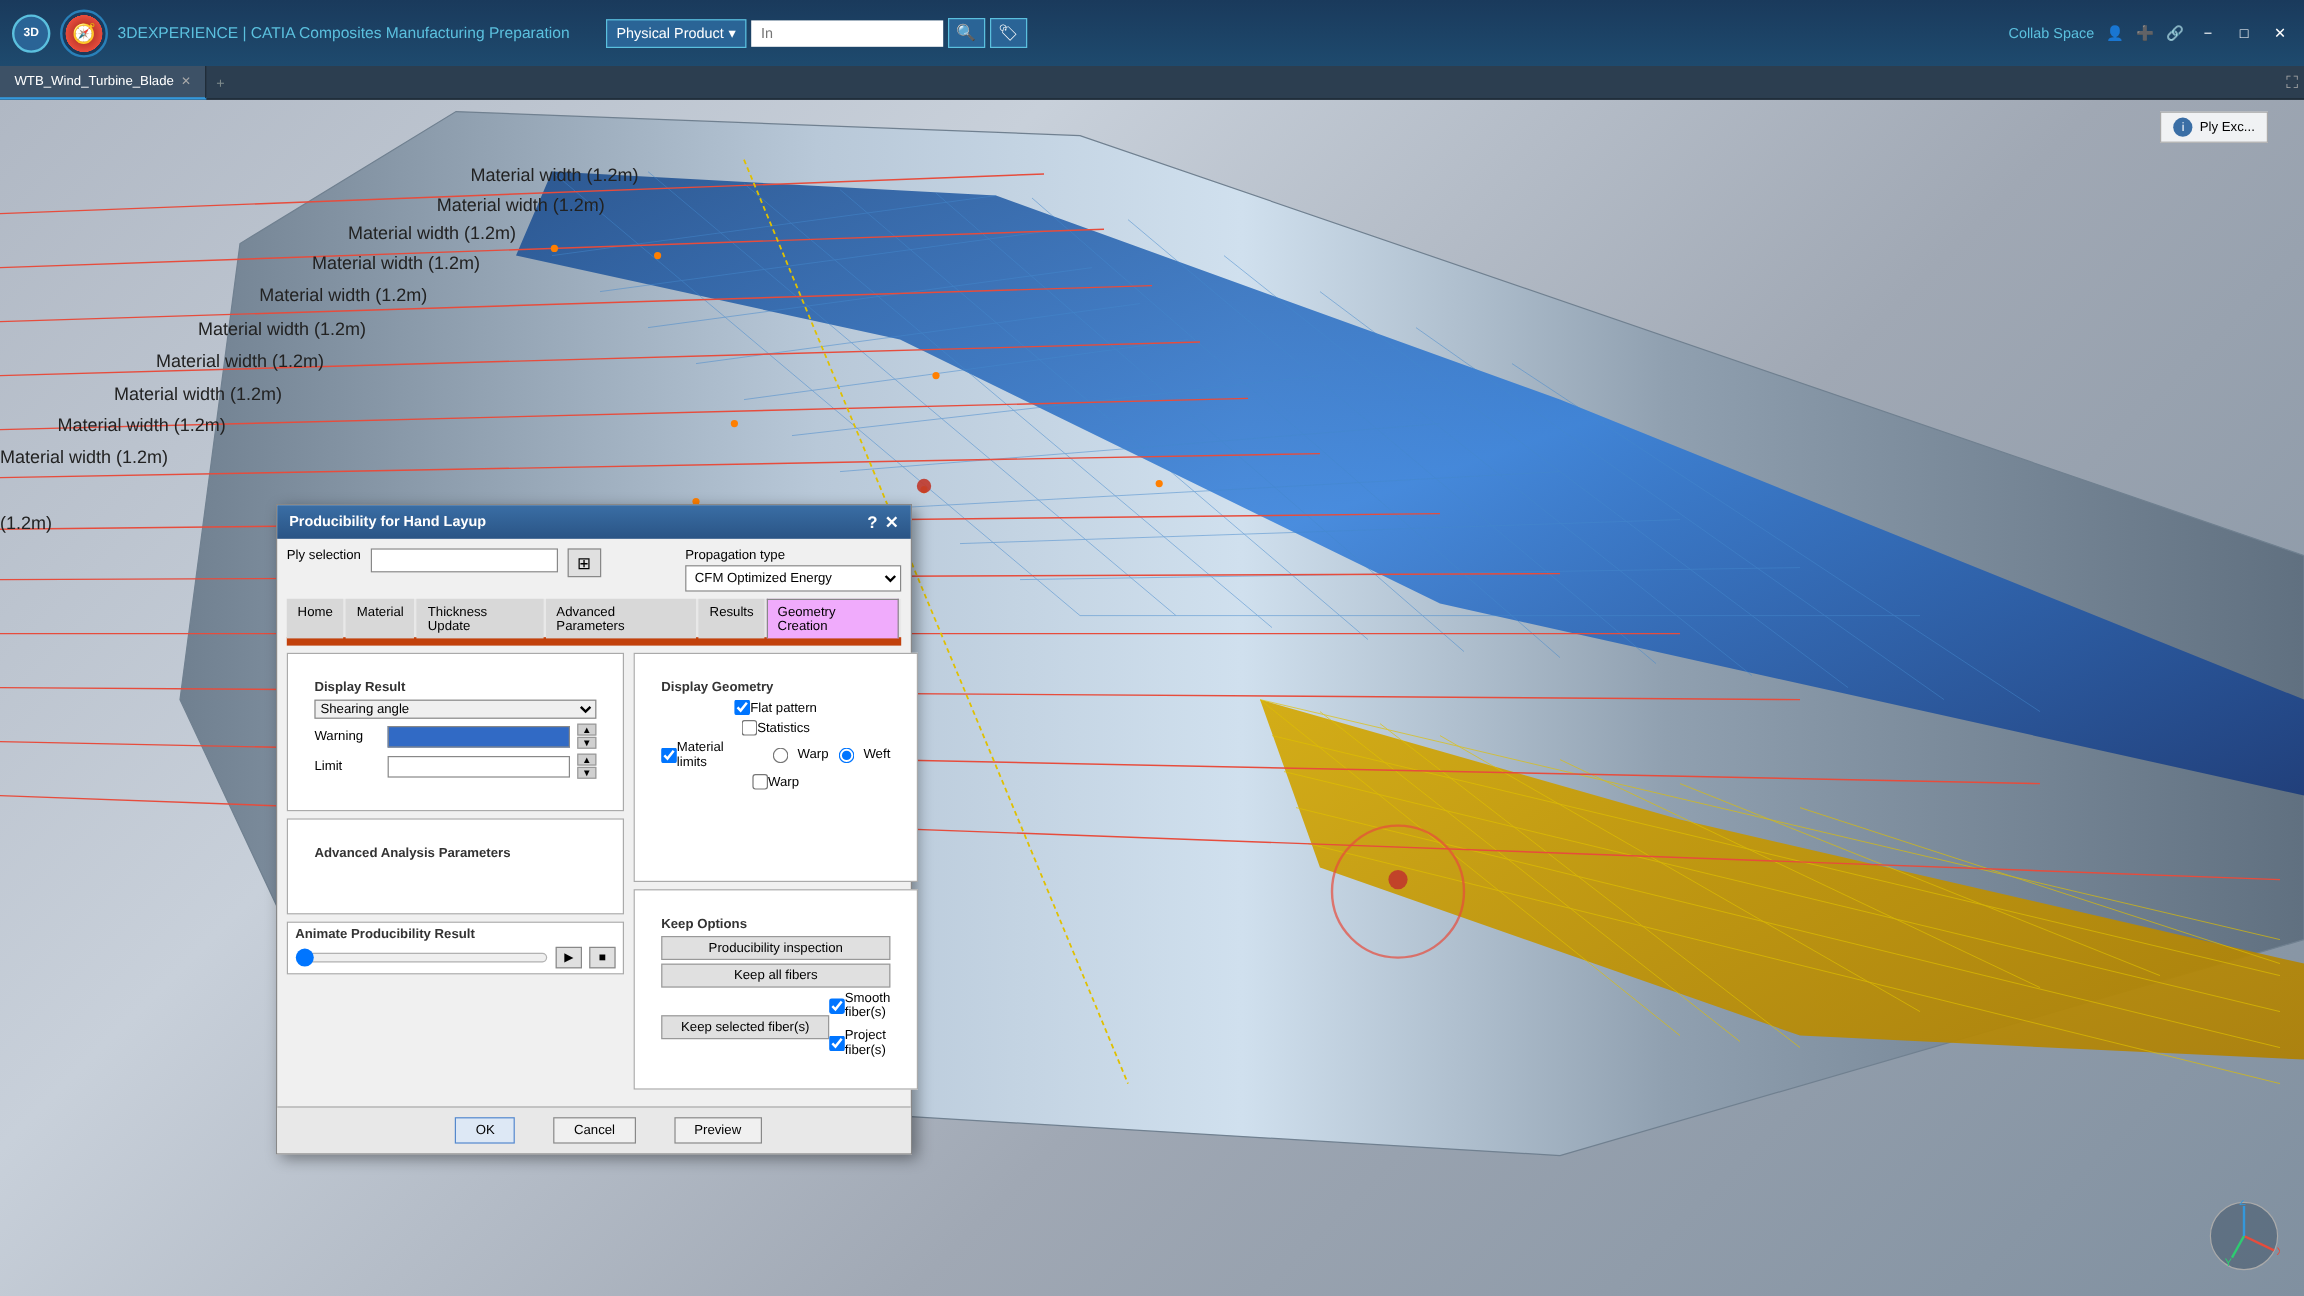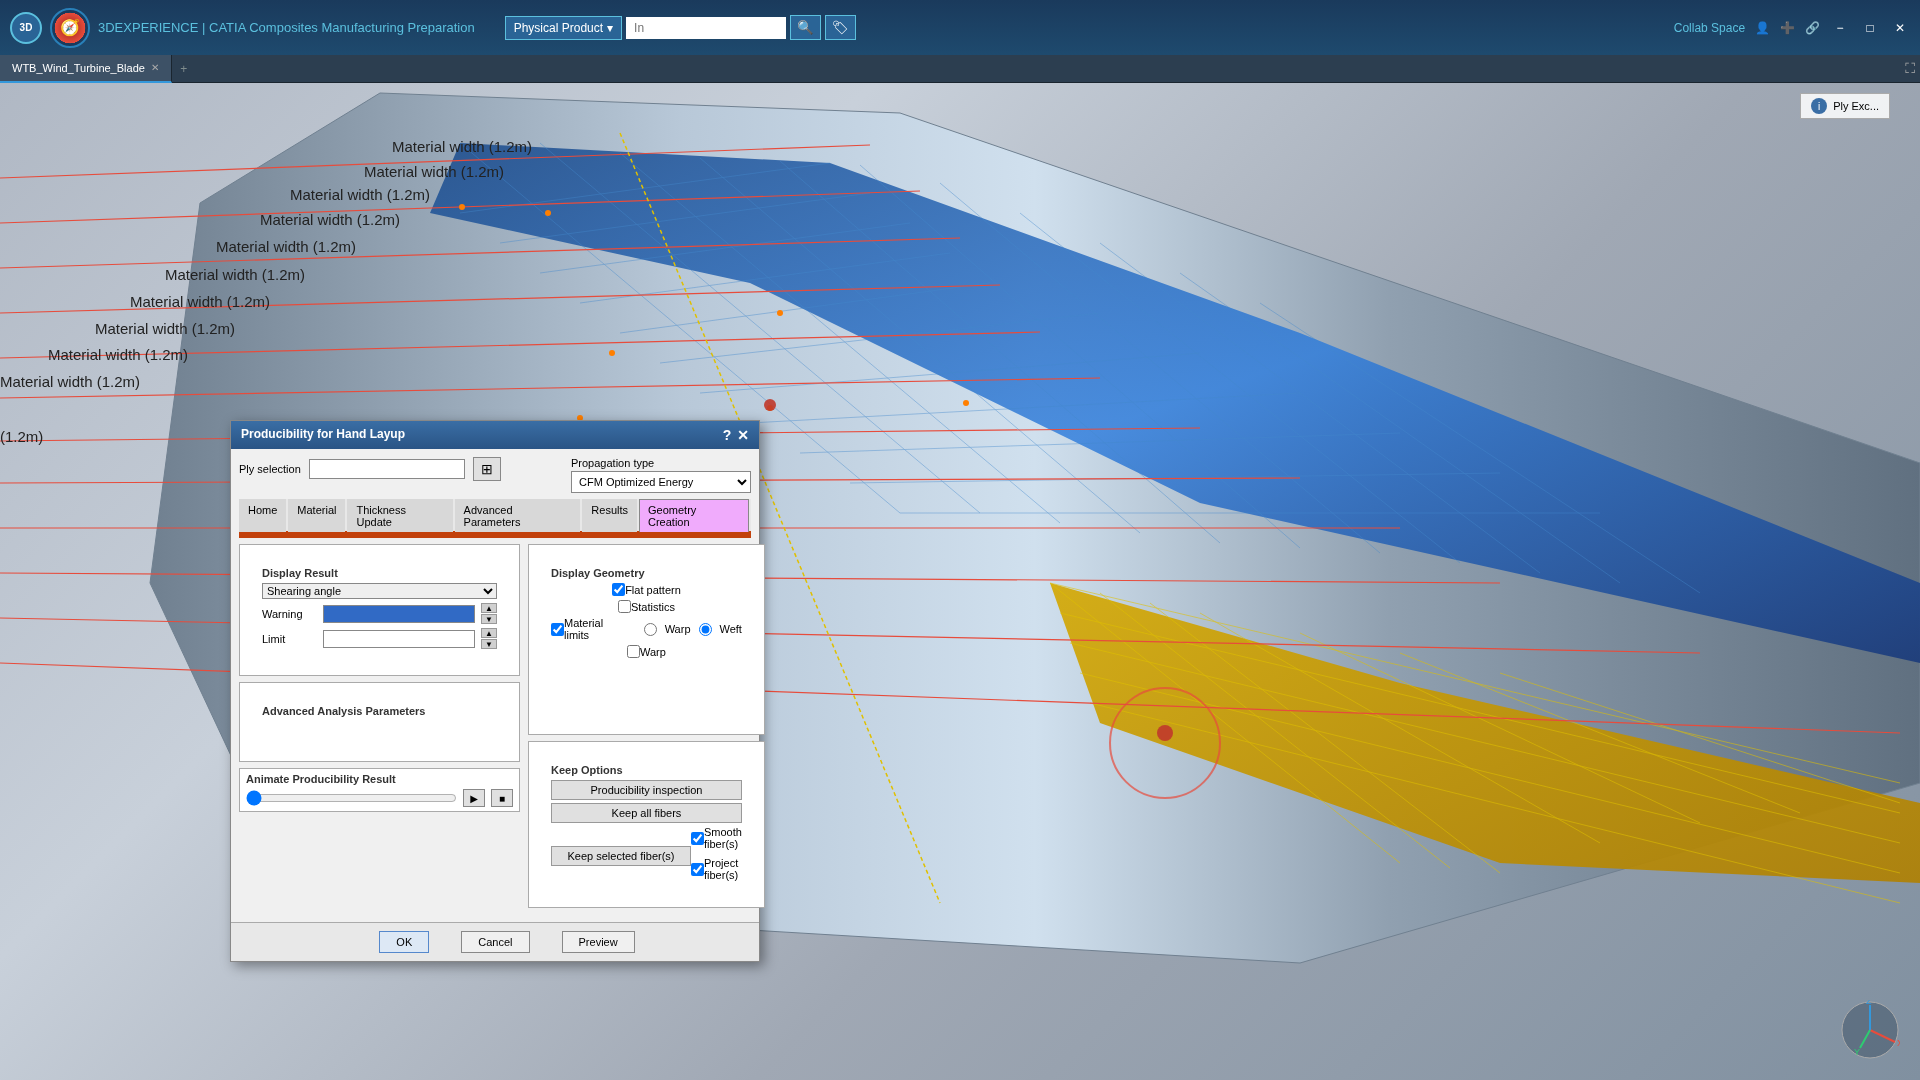--- a/index.html
+++ b/index.html
@@ -84,21 +84,21 @@
       color: white; padding: 6px 10px; display: flex; align-items: flex-start; justify-content: space-between;
       font-size: 12px; font-weight: bold;
     }
     .dialog-titlebar .title-text { flex: 1; }
     .dialog-titlebar .title-icons { display: flex; gap: 6px; }
     .dialog-titlebar .title-icons span { cursor: pointer; font-size: 14px; }
 
     .dialog-body { padding: 8px; }
 
     .ply-selection-row {
-      display: flex; align-items: center; gap: 8px; margin-bottom: 8px;
+      display: flex; align-items: flex-start; gap: 8px; margin-bottom: 8px;
     }
     .ply-selection-row label { font-size: 11px; }
     .ply-input {
       flex: 1; border: 1px solid #888; padding: 3px 6px; font-size: 11px; background: white;
     }
     .ply-btn {
       width: 28px; height: 24px; background: #e0e0e0; border: 1px solid #888;
       display: flex; align-items: center; justify-content: center; cursor: pointer; font-size: 14px;
     }
     .propagation-select {

